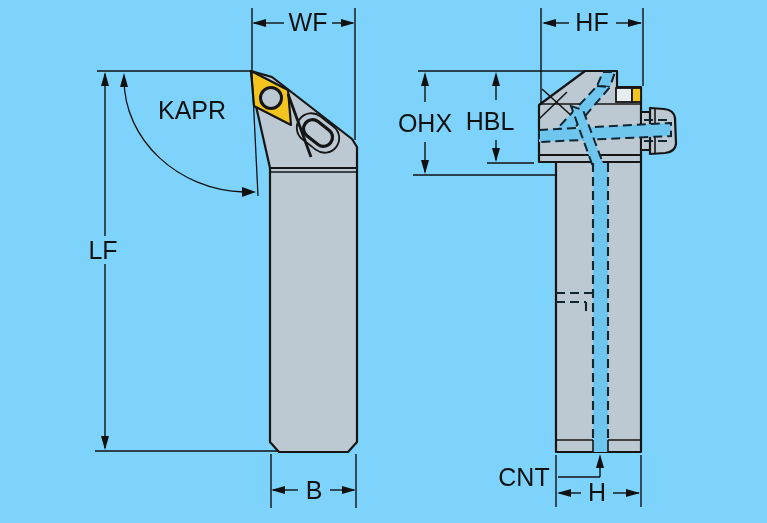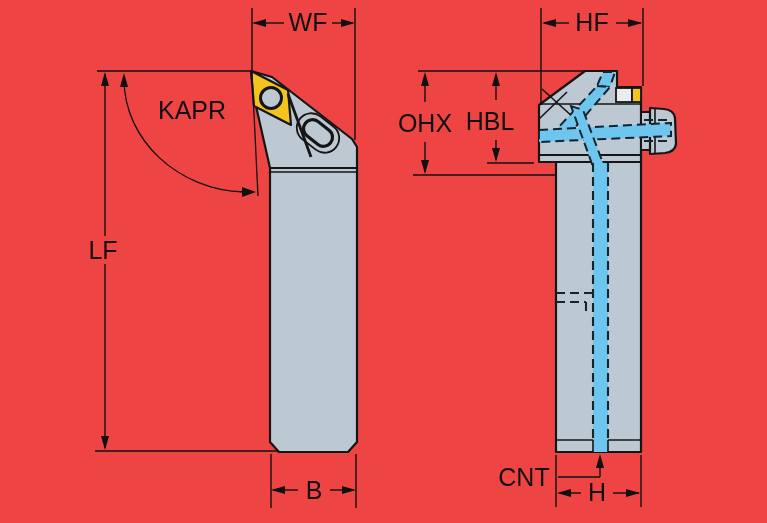--- a/index.html
+++ b/index.html
@@ -1,16 +1,16 @@
 <!DOCTYPE html>
 <html><head>
 <meta charset="utf-8">
 <style>
   html,body{margin:0;padding:0;background:#ffffff;}
-  .stage{position:relative;width:767px;height:523px;background:#ef4444;overflow:hidden;}
+  .stage{position:relative;width:767px;height:523px;background:#7dd3fc;overflow:hidden;}
   svg{position:absolute;left:0;top:0;}
   .lbl{font-family:"Liberation Sans","DejaVu Sans",sans-serif;font-size:25px;fill:#111;}
   .dim{stroke:#111;stroke-width:1.4;fill:none;}
   .thin{stroke:#111;stroke-width:1.3;fill:none;}
   .ah{fill:#111;stroke:none;}
   .out{stroke:#151515;stroke-width:2.2;stroke-linejoin:round;}
   .in1{stroke:#151515;stroke-width:1.6;fill:none;}
   .dash{stroke:#0f2531;stroke-width:2.1;stroke-dasharray:9 5;fill:none;}
   .coolant{stroke:#0f2531;stroke-width:2;stroke-dasharray:9 5;}
 </style>

